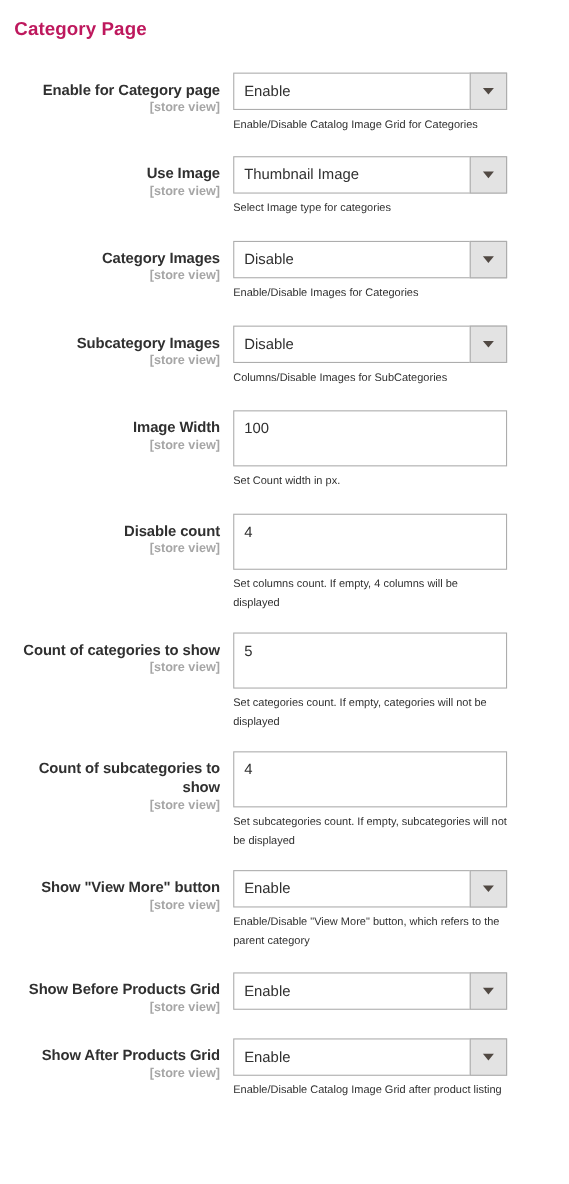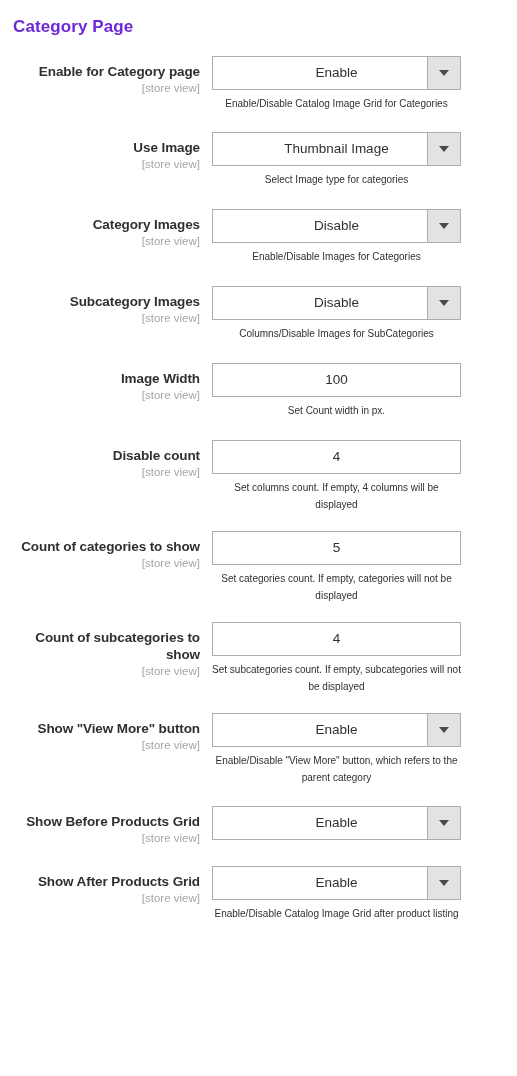--- a/index.html
+++ b/index.html
@@ -18,29 +18,29 @@
   .page {
     width: 517px;
     height: 1076px;
     position: relative;
     box-sizing: border-box;
   }
 
   .page-title {
     font-size: 17px;
     font-weight: bold;
-    color: #6d28d9;
+    color: #be185d;
     letter-spacing: 0.1px;
     padding: 16px 0 0 13px;
     margin: 0;
     line-height: 22px;
   }
 
   .fieldset {
-    margin-top: 18px;
+    margin-top: 28px;
   }
 
   .field-row {
     display: flex;
     align-items: flex-start;
     margin-bottom: 0;
   }
 
   .label-col {
     width: 212px;
@@ -56,35 +56,34 @@
     font-size: 13.5px;
     font-weight: bold;
     color: #303030;
     line-height: 17px;
     letter-spacing: -0.1px;
   }
 
   .scope-text {
     display: block;
     font-size: 11.5px;
-    font-weight: normal;
+    font-weight: bold;
     color: #a6a6a6;
     line-height: 15px;
     margin-top: 1px;
   }
 
   .control-col {
     width: 249px;
     box-sizing: border-box;
-    text-align: center;
   }
 
   .input-box {
     width: 249px;
-    height: 34px;
+    height: 51px;
     box-sizing: border-box;
     border: 1px solid #adadad;
     background: #ffffff;
     font-family: "Liberation Sans", sans-serif;
     font-size: 13.5px;
     color: #303030;
     padding: 0 9px;
     line-height: 32px;
     outline: none;
     display: block;

